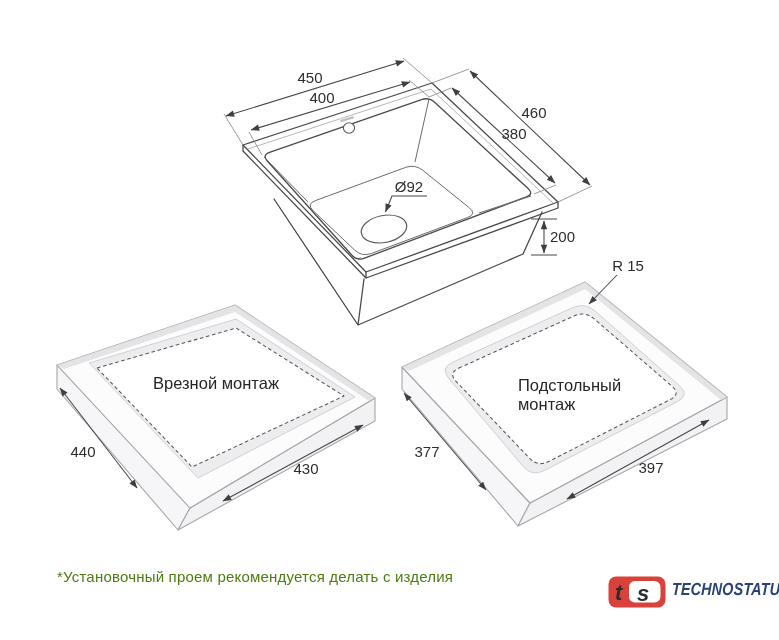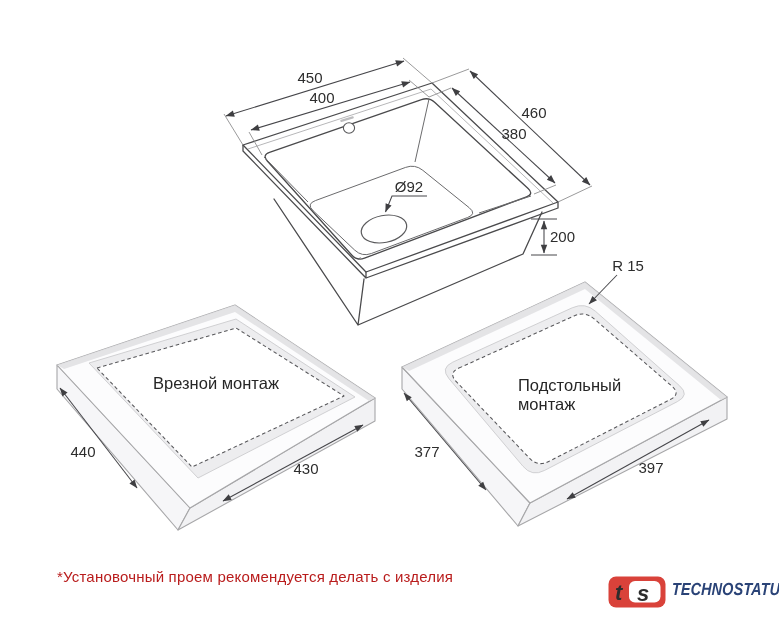--- a/index.html
+++ b/index.html
@@ -10,21 +10,21 @@
   .dim-label{font-size:15px;}
   .caption{font-size:16.5px;fill:#262626;}
   .edge{stroke:#4a4a4c;stroke-width:1.3;fill:none;stroke-linejoin:round;stroke-linecap:round;}
   .edge-thin{stroke:#6b6b6d;stroke-width:1;fill:none;}
   .edge-soft{stroke:#b7b7b9;stroke-width:1;fill:none;}
   .slab-edge{stroke:#a7a7a9;stroke-width:1.1;stroke-linejoin:round;}
   .dashline{stroke:#57575a;stroke-width:1.05;fill:#ffffff;stroke-dasharray:3.6 2.7;stroke-linejoin:round;}
   .dimline{stroke:#46464a;stroke-width:1.05;fill:none;}
   .extline{stroke:#8e8e90;stroke-width:0.9;fill:none;}
   .tick{stroke:#46464a;stroke-width:1;}
-  .footnote{position:absolute;left:57px;top:568px;font-size:15px;color:#b91c1c;
+  .footnote{position:absolute;left:57px;top:568px;font-size:15px;color:#4d7c0f;
             letter-spacing:0.2px;}
   .logo{position:absolute;left:608px;top:576px;width:165px;height:34px;}
   .logo-badge{position:absolute;left:0;top:0;}
   .logo-word{position:absolute;left:64px;top:3px;font-size:17.5px;font-weight:bold;
              font-style:italic;letter-spacing:0.2px;transform:scaleX(0.82) skewX(-2deg);
              transform-origin:left center;white-space:nowrap;}
 </style>
 </head>
 <body>
 

